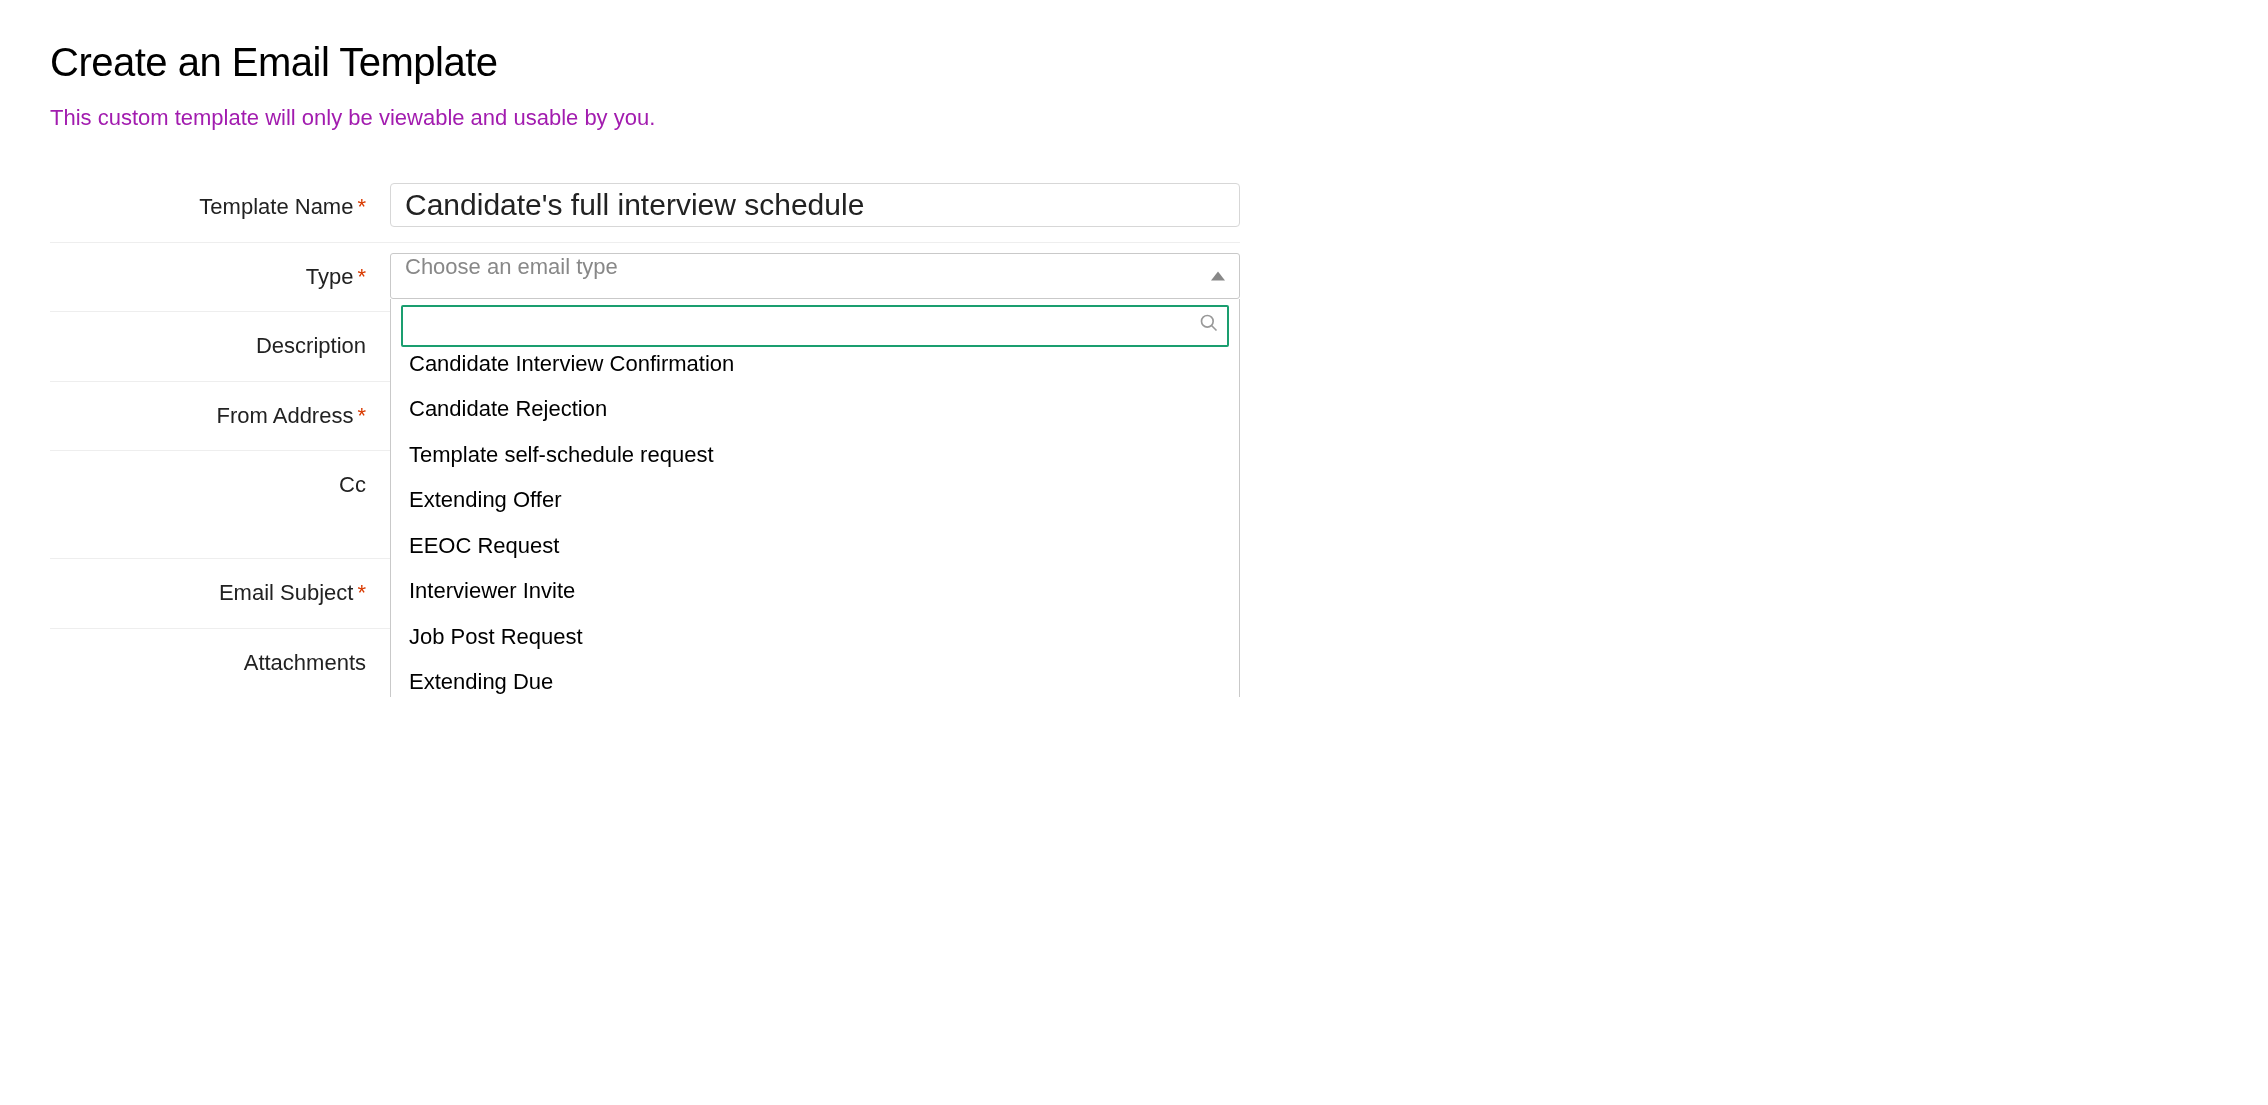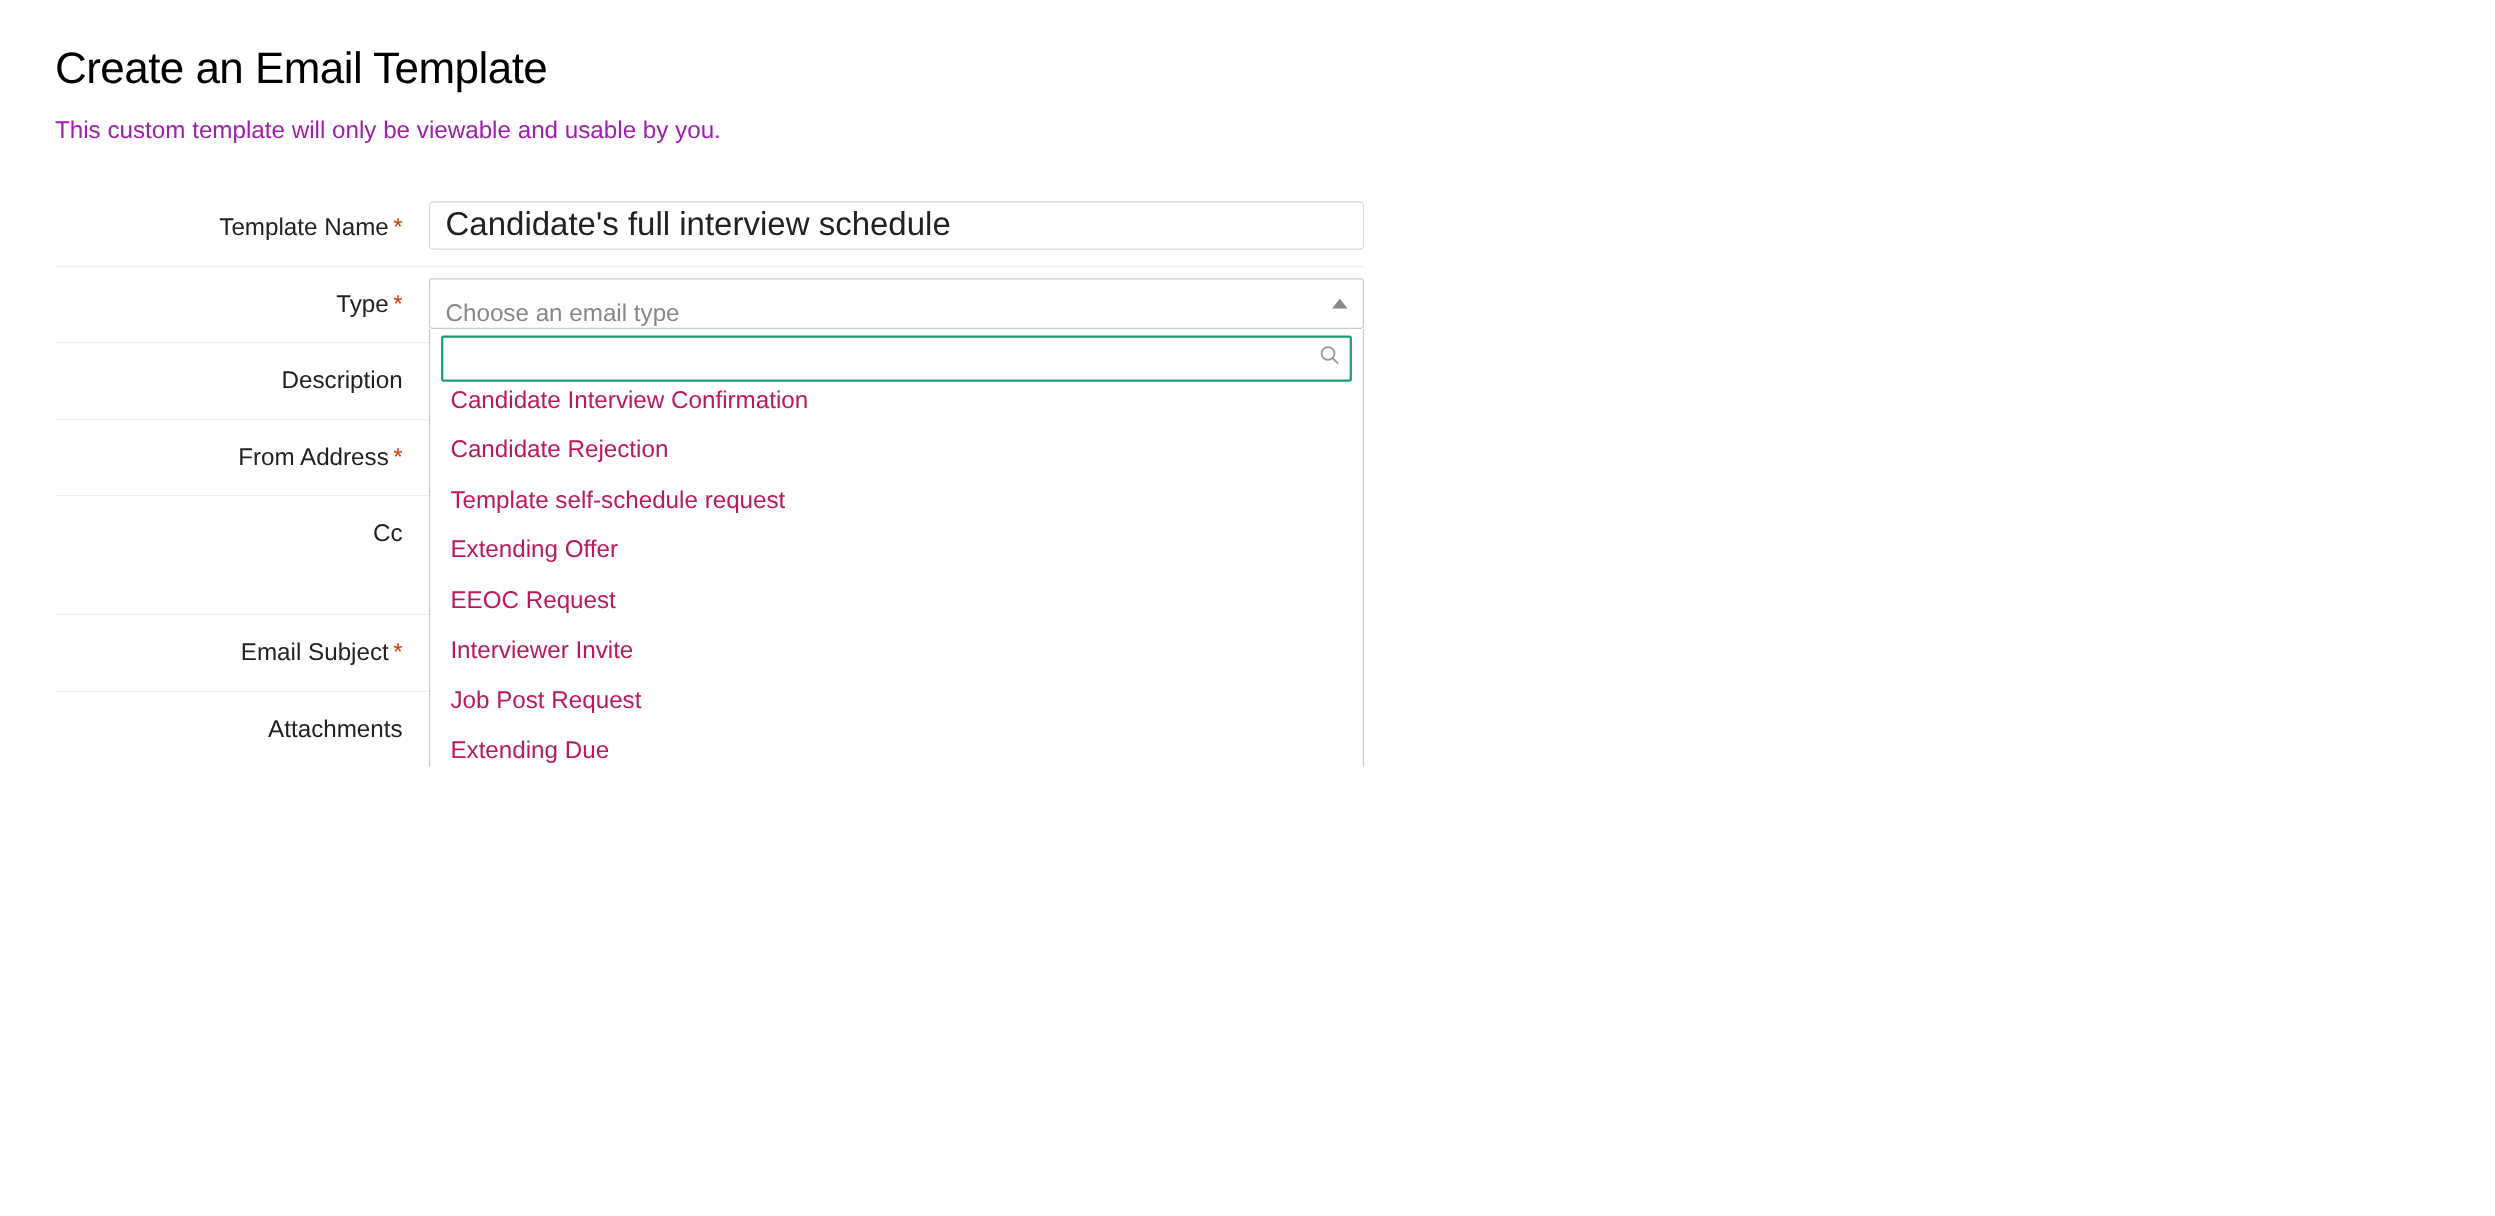--- a/index.html
+++ b/index.html
@@ -57,21 +57,21 @@
     .select-wrap { position: relative; }
     .select-display {
       width: 100%;
       height: 46px;
       border: 1px solid #c9c9c9;
       border-radius: 3px;
       padding: 0 40px 0 14px;
       font-size: 22px;
       color: #888;
       display: flex;
-      align-items: flex-end;
+      align-items: flex-start;
       background: #fff;
       cursor: pointer;
       position: relative;
     }
     .select-caret {
       position: absolute;
       right: 14px;
       top: 50%;
       transform: translateY(-50%);
       width: 0; height: 0;
@@ -111,21 +111,21 @@
       color: #999;
     }
     .options-scroll {
       max-height: 420px;
       overflow-y: auto;
       padding: 0 6px;
     }
     .option-item {
       padding: 9px 8px;
       font-size: 22px;
-      color: #be185d;
+      color: #000000;
       cursor: pointer;
       line-height: 1.25;
     }
     .option-item.partial-cut { margin-top: -12px; }
     .highlight-box {
       border: 5px solid #f5a623;
       border-radius: 6px;
       padding: 4px 8px;
       display: inline-block;
       margin: 2px 0 2px -4px;

